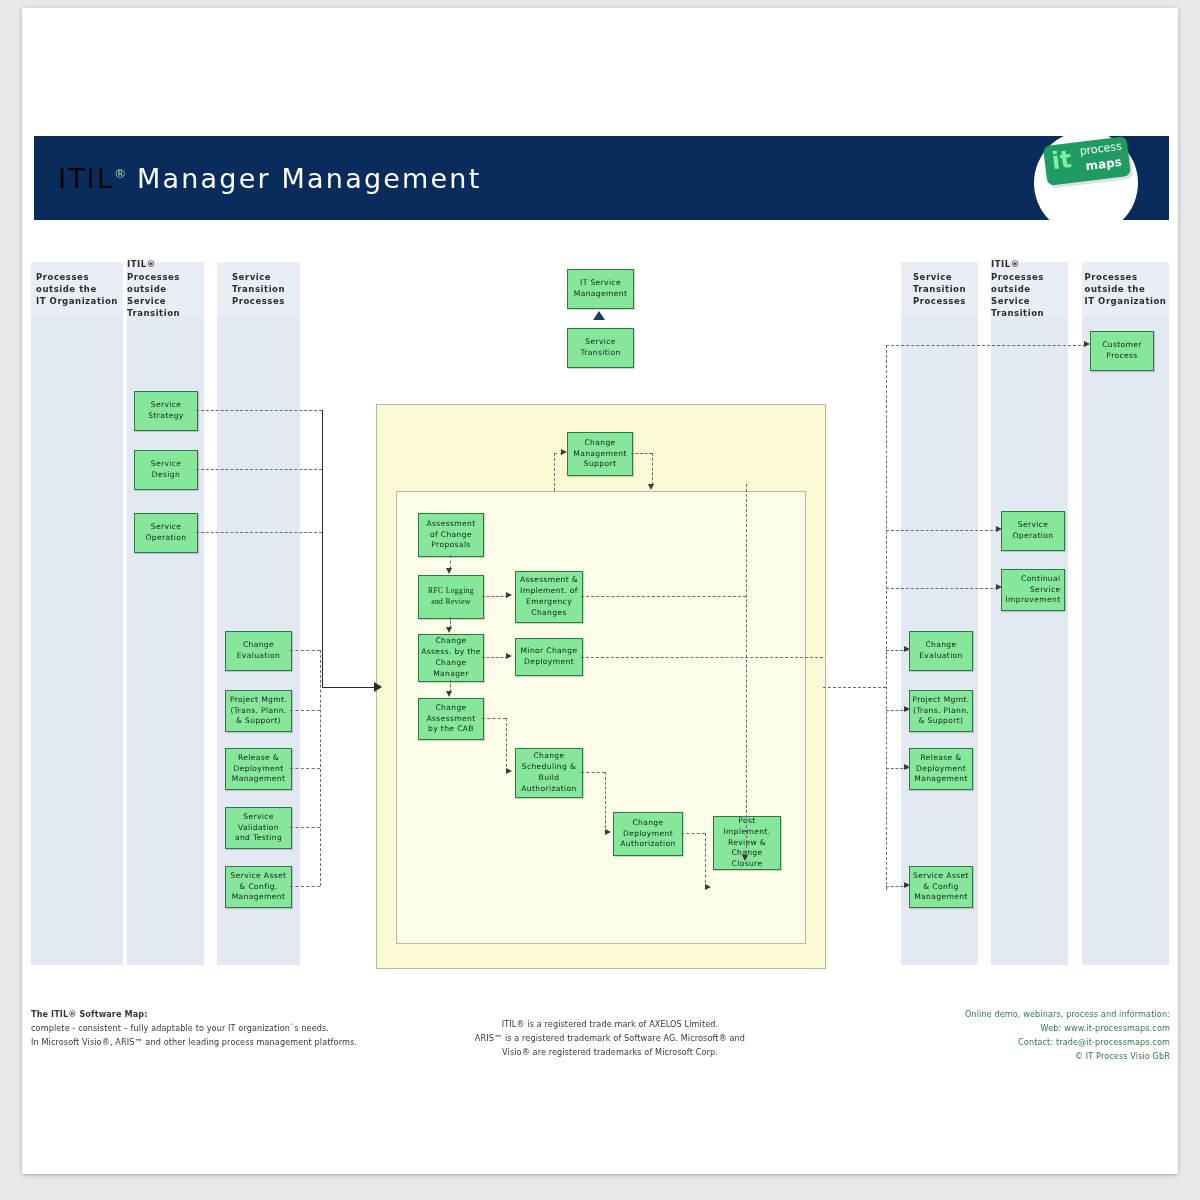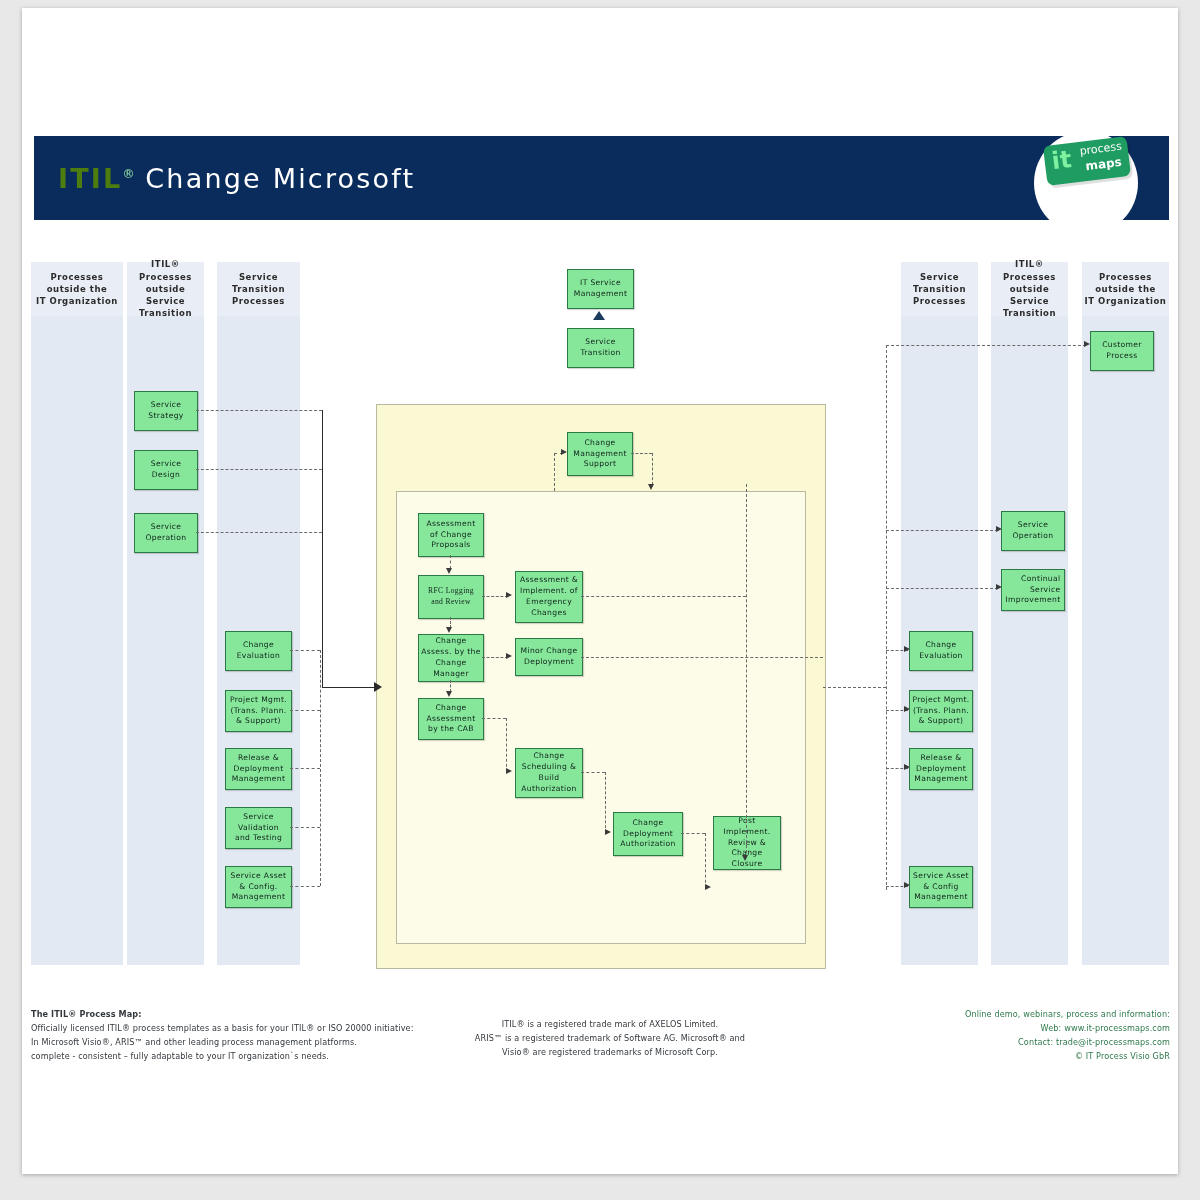--- a/index.html
+++ b/index.html
@@ -6,37 +6,37 @@
   body{width:1200px;height:1200px;font-family:"DejaVu Sans","Liberation Sans",sans-serif;}
 
   
   #sheet{position:absolute;left:22px;top:8px;width:1156px;height:1166px;background:#ffffff;
          box-shadow:0 1px 4px rgba(0,0,0,.28);}
 
   
   #titlebar{position:absolute;left:34px;top:136px;width:1135px;height:84px;background:#0a2c5c;overflow:hidden;}
   #title{position:absolute;left:58px;top:163px;font-size:27px;letter-spacing:2.2px;color:#ffffff;
          white-space:nowrap;}
-  #title .itil{color:#4d7c0f;font-weight:bold;}
+  #title .itil{color:#000000;}
   #title .reg{font-size:12px;vertical-align:super;color:#99e6a8;letter-spacing:0;}
 
   
   #logodisc{position:absolute;left:1034px;top:131px;width:104px;height:104px;border-radius:50%;
             background:#ffffff;}
   #logotag{position:absolute;left:1045px;top:141px;width:84px;height:40px;background:#1f9c62;
            border-radius:7px;transform:rotate(-7deg);box-shadow:2px 3px 0 rgba(0,0,0,.12);}
   #logotag .lt-it{position:absolute;left:7px;top:4px;font-size:24px;font-weight:bold;color:#7ff0a0;
            font-family:"DejaVu Sans",sans-serif;line-height:1;}
   #logotag .lt-p{position:absolute;left:36px;top:4px;font-size:11px;color:#ffffff;line-height:1.05;}
   #logotag .lt-m{position:absolute;left:40px;top:19px;font-size:12px;font-weight:bold;color:#ffffff;line-height:1;}
 
   
   .lane{position:absolute;background:#e3e9f3;}
   .lanehdr{position:absolute;background:#e9edf5;color:#2b2b2b;font-size:8.5px;font-weight:bold;
-           letter-spacing:.55px;line-height:1.45;text-align:center;
+           letter-spacing:.55px;line-height:1.45;
            display:flex;align-items:center;justify-content:center;}
 
   
   .pbox{position:absolute;background:#86e79a;border:1px solid #2b7a46;color:#10241c;
         font-size:7.6px;line-height:1.42;letter-spacing:.35px;text-align:center;
         display:flex;align-items:center;justify-content:center;
         box-shadow:1px 1px 1px rgba(0,0,0,.16);}
   .pbox span{display:block;padding:0 2px;}
 
   
@@ -63,21 +63,21 @@
   #ft-left .hd{font-weight:bold;}
   #ft-mid{left:450px;top:1018px;width:320px;text-align:center;}
   #ft-right{left:880px;top:1008px;width:290px;text-align:right;color:#2f7a4c;}
 </style>
 </head>
 <body>
 
 <div id="sheet"></div>
 
 <div id="titlebar"></div>
-<div id="title"><span class="itil">ITIL</span><span class="reg">®</span> <span>Change Microsoft</span></div>
+<div id="title"><span class="itil">ITIL</span><span class="reg">®</span> <span>Manager Management</span></div>
 
 <div id="logodisc"></div>
 <div id="logotag">
   <span class="lt-it">it</span>
   <span class="lt-p">process</span>
   <span class="lt-m">maps</span>
 </div>
 
 <div class="lane" style="left:31px;top:262px;width:92px;height:703px;"></div>
 <div class="lane" style="left:127px;top:262px;width:77px;height:703px;"></div>
@@ -249,24 +249,23 @@
     <span>Project Mgmt.<br>(Trans. Plann.<br>&amp; Support)</span>
   </div>
 <div class="pbox" style="left:909px;top:748px;width:62px;height:40px;">
     <span>Release &amp;<br>Deployment<br>Management</span>
   </div>
 <div class="pbox" style="left:909px;top:866px;width:62px;height:40px;">
     <span>Service Asset<br>&amp; Config<br>Management</span>
   </div>
 
 <div class="ft" id="ft-left">
-  <div class="hd">The ITIL® Process Map:</div>
-  <div>Officially licensed ITIL® process templates as a basis for your ITIL® or ISO 20000 initiative:</div>
+  <div class="hd">The ITIL® Software Map:</div>
+  <div>complete - consistent – fully adaptable to your IT organization`s needs.</div>
   <div>In Microsoft Visio®, ARIS™ and other leading process management platforms.</div>
-  <div>complete - consistent – fully adaptable to your IT organization`s needs.</div>
 </div>
 <div class="ft" id="ft-mid">
   <div>ITIL® is a registered trade mark of AXELOS Limited.</div>
   <div>ARIS™ is a  registered trademark of Software AG. Microsoft® and</div>
   <div>Visio® are registered trademarks of Microsoft Corp.</div>
 </div>
 <div class="ft" id="ft-right">
   <div>Online demo, webinars, process and information:</div>
   <div>Web: www.it-processmaps.com</div>
   <div>Contact: trade@it-processmaps.com</div>

